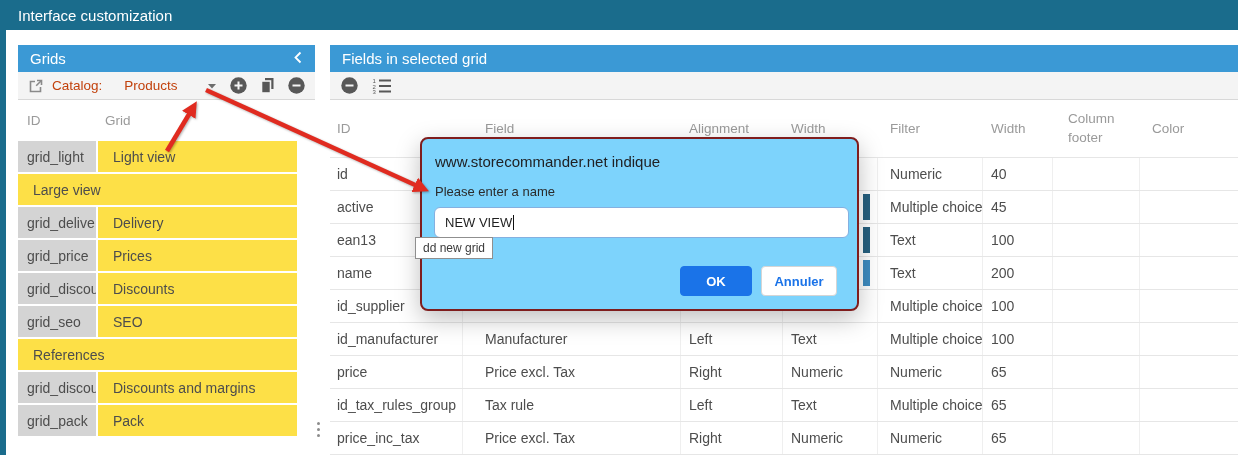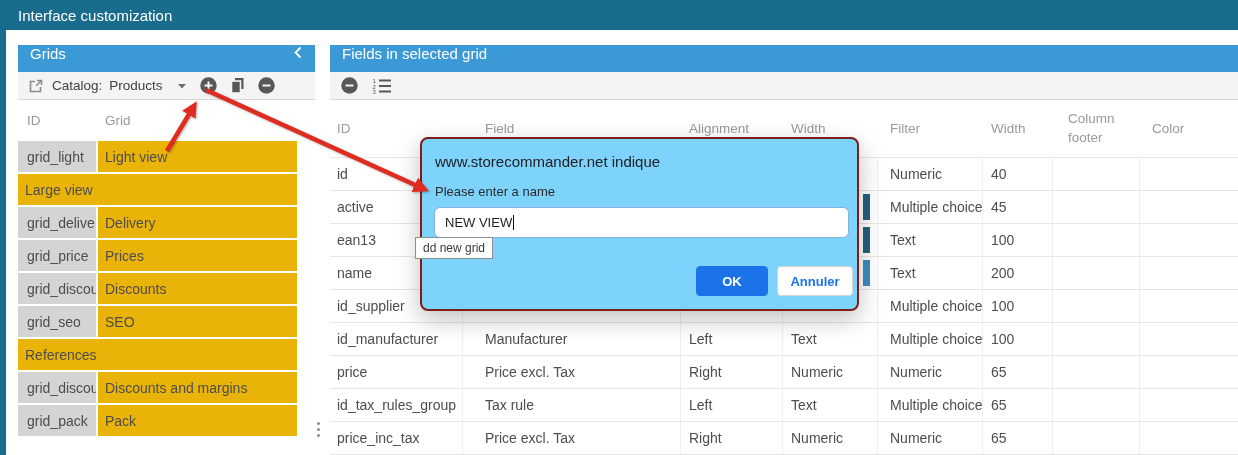--- a/index.html
+++ b/index.html
@@ -10,37 +10,37 @@
   
   .topbar{position:absolute;left:0;top:0;width:1238px;height:30px;background:#1a6c8c;color:#fff;
           font-size:15px;display:flex;align-items:center;padding-left:18px}
   .left-accent{position:absolute;left:0;top:30px;width:6px;height:425px;background:#1a6c8c}
 
   
   .panel{position:absolute;top:45px;background:#fff}
   .panel.left{left:18px;width:297px;height:410px}
   .panel.right{left:330px;width:908px;height:410px}
   .panel-header{height:27px;background:#3b99d5;color:#fff;font-size:15px;display:flex;
-                justify-content:space-between;padding:0 12px}
+                align-items:center;justify-content:space-between;padding:0 12px}
   .toolbar{height:28px;background:#f4f4f4;border-bottom:1px solid #d8d8d8;display:flex;
            align-items:center;padding:0 5px}
   .toolbar svg{display:block}
   .tb-btn{display:flex;align-items:center;justify-content:center;margin:0 5px;cursor:default}
-  .catalog{display:flex;align-items:center;gap:7px;margin-left:3px;font-size:13.5px;color:#404040}
+  .catalog{display:flex;align-items:center;gap:22px;margin-left:3px;font-size:13.5px;color:#c2410c}
   .caret{margin-left:7px}
 
   
   .lt-header{display:flex;height:41px;align-items:center;color:#9a9a9a;font-size:13.5px}
   .lt-h1{width:80px;padding-left:9px}
   .lt-h2{padding-left:7px}
   .lt-rows{width:279px}
   .lt-row{display:flex;height:31px;margin-bottom:2px}
   .lt-c1{width:78px;background:#d4d4d4;margin-right:2px;display:flex;align-items:center;
          padding-left:9px;overflow:hidden;white-space:nowrap;font-size:14px;color:#4d4d4d}
-  .lt-c2{flex:1;background:#eab308;display:flex;align-items:center;padding-left:7px;
+  .lt-c2{flex:1;background:#fde047;display:flex;align-items:center;padding-left:15px;
          overflow:hidden;white-space:nowrap;font-size:14px;color:#4d4d4d}
 
   
   .rt-grid{display:grid;grid-template-columns:133px 218px 102px 95px 105px 70px 87px 1fr}
   .rt-header{height:57px;align-items:center;color:#9a9a9a;font-size:13.5px}
   .rt-header>div{overflow:hidden}
   .rt-header>div:nth-child(1){padding-left:7px}
   .rt-header>div:nth-child(2){padding-left:22px}
   .rt-header>div:nth-child(3),.rt-header>div:nth-child(4),.rt-header>div:nth-child(6){padding-left:8px}
   .rt-header>div:nth-child(5){padding-left:12px}
@@ -68,21 +68,21 @@
   .splitter i{width:3px;height:3px;border-radius:50%;background:#8c8c8c}
 
   
   .dialog{position:absolute;left:420px;top:137px;width:439px;height:174px;background:#7dd3fc;
           border:2px solid #7f1d1d;border-radius:8px;box-shadow:0 8px 24px rgba(0,0,0,.25);z-index:30}
   .dlg-title{position:absolute;left:13px;top:14px;font-size:15px;color:#202124}
   .dlg-prompt{position:absolute;left:13px;top:45px;font-size:13px;color:#2b2b2b}
   .dlg-input{position:absolute;left:12px;top:68px;width:415px;height:31px;border:1px solid #84b0e0;
              border-radius:6px;display:flex;align-items:center;padding-left:10px;font-size:13px;color:#1f1f1f;background:#fff}
   .text-caret{width:1px;height:15px;background:#111;margin-left:1px}
-  .dlg-btns{position:absolute;right:4px;top:127px;display:flex;gap:9px}
+  .dlg-btns{position:absolute;right:20px;top:127px;display:flex;gap:9px}
   .btn{height:30px;border-radius:4px;font-size:13px;font-weight:600;display:flex;
        align-items:center;justify-content:center;cursor:default}
   .btn.ok{width:72px;background:#1a73e8;color:#fff;border:1px solid #1a73e8}
   .btn.cancel{width:76px;background:#fff;color:#1a73e8;border:1px solid #d5d5d5}
 
   
   .tooltip{position:absolute;left:415px;top:237px;z-index:40;background:#fff;border:1px solid #8f8f8f;
            font-size:12px;color:#3a3a3a;padding:3px 7px;white-space:nowrap}
 
   

